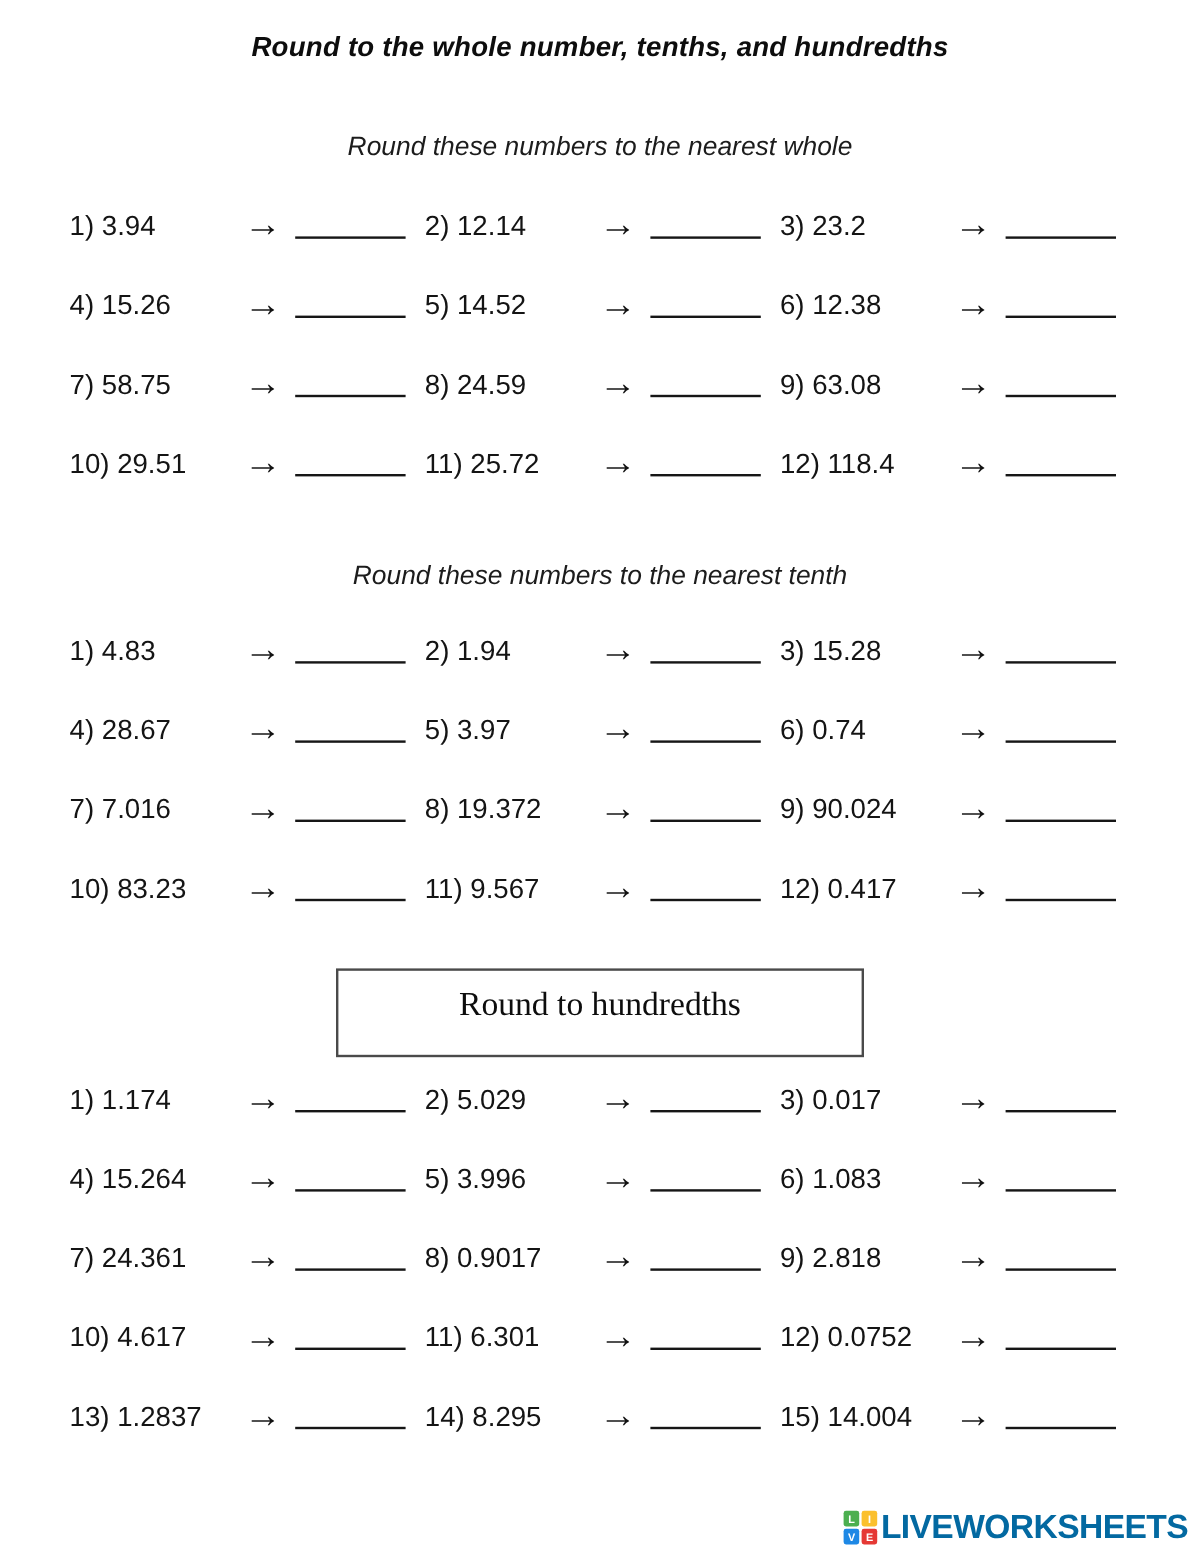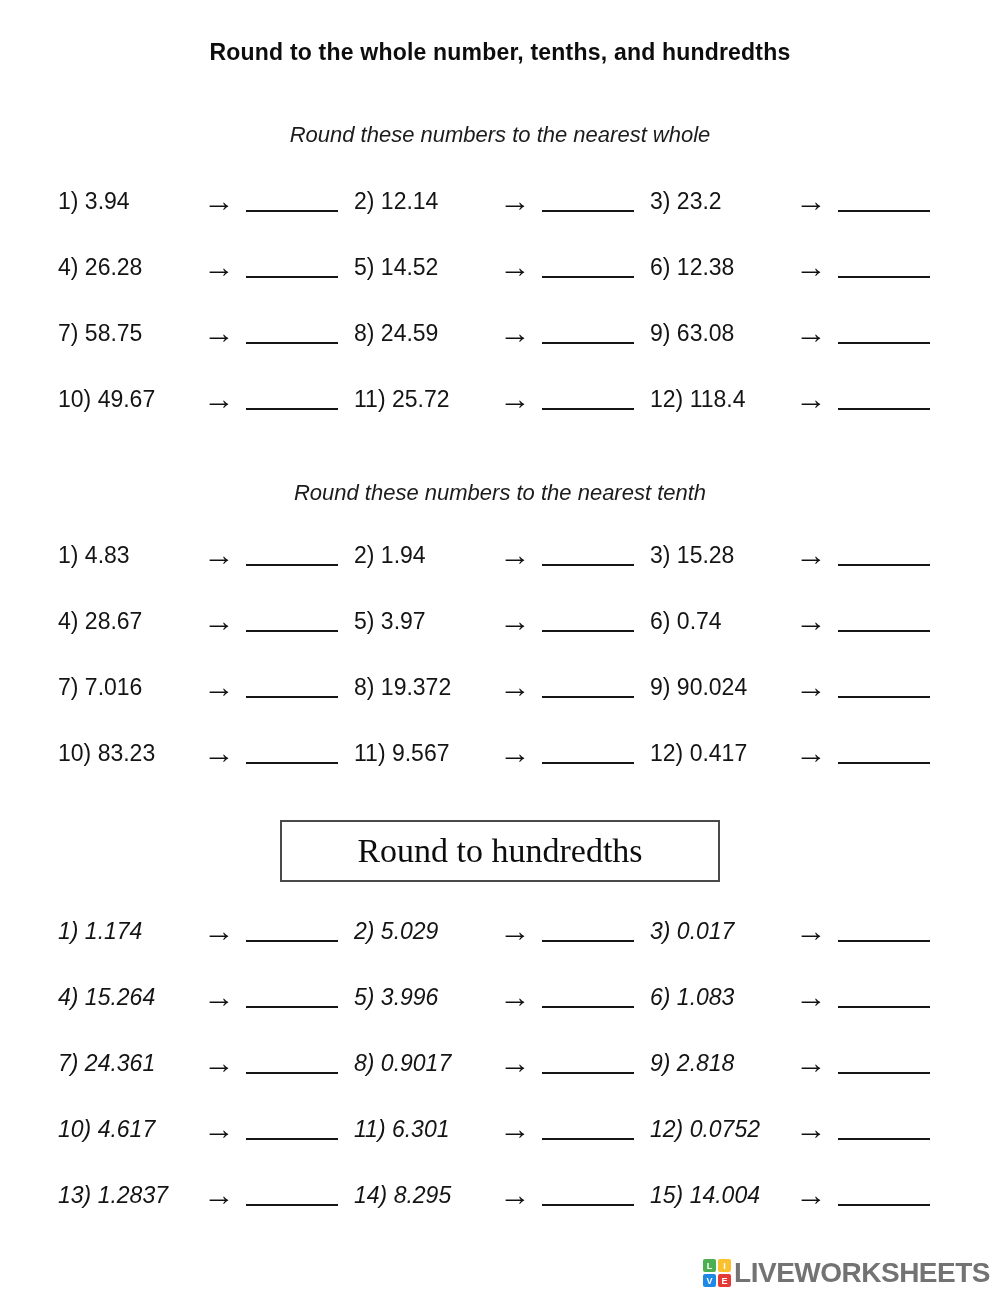--- a/index.html
+++ b/index.html
@@ -5,51 +5,52 @@
   * { margin: 0; padding: 0; box-sizing: border-box; }
   html, body { background: #ffffff; }
   body {
     width: 1000px; height: 1291px;
     position: relative;
     overflow: hidden;
     font-family: "Liberation Sans", sans-serif;
     color: #161616;
   }
   .page-title {
-    padding-top: 39px;
+    padding-top: 26px;
     text-align: center;
     font-weight: bold;
     font-size: 23px;
     letter-spacing: 0.2px;
     color: #0d0d0d;
+    font-style: italic;
   }
   .section-heading {
     text-align: center;
     font-style: italic;
     font-size: 22px;
     color: #1c1c1c;
   }
   .heading-1 { margin-top: 56px; }
   .heading-2 { margin-top: 48px; }
   .boxed-heading {
     width: 440px;
-    margin: 34px auto 16px auto;
+    margin: 34px auto 2px auto;
     border: 2px solid #4a4a4a;
     text-align: center;
     font-family: "Liberation Serif", serif;
-    font-size: 34px;
+    font-size: 28px;
     line-height: 58px;
-    height: 62px;
+    height: 74px;
     color: #0d0d0d;
     background: #fff;
   }
   .rows { padding-left: 58px; padding-right: 30px; }
   .rows-1 { margin-top: 20px; }
   .rows-2 { margin-top: 16px; }
-  .rows-3 { margin-top: 2px; font-style: italic; }
+  .rows-3 { margin-top: 2px; }
   .row {
     display: flex;
     height: 66px;
   }
   .cell {
     display: flex;
     align-items: center;
     width: 296px;
     flex: 0 0 296px;
   }
@@ -95,21 +96,21 @@
     color: #fff;
     font-size: 9px;
     font-weight: bold;
     border-radius: 2px;
     font-family: "Liberation Sans", sans-serif;
   }
   .brand-text {
     font-size: 28px;
     font-weight: bold;
     letter-spacing: -0.5px;
-    color: #737373;
+    color: #0369a1;
     font-family: "Liberation Sans", sans-serif;
   }
 </style>
 </head>
 <body>
 
 <div class="page-title">Round to the whole number, tenths, and hundredths</div>
 
 <div class="section-heading heading-1">Round these numbers to the nearest whole</div>
 <div class="rows rows-1">
@@ -125,21 +126,21 @@
         <span class="blank"></span>
       </div>
       <div class="cell">
         <span class="label">3) 23.2</span>
         <span class="arrow">→</span>
         <span class="blank"></span>
       </div>
     </div>
     <div class="row">
       <div class="cell">
-        <span class="label">4) 26.28</span>
+        <span class="label">4) 15.26</span>
         <span class="arrow">→</span>
         <span class="blank"></span>
       </div>
       <div class="cell">
         <span class="label">5) 14.52</span>
         <span class="arrow">→</span>
         <span class="blank"></span>
       </div>
       <div class="cell">
         <span class="label">6) 12.38</span>
@@ -159,21 +160,21 @@
         <span class="blank"></span>
       </div>
       <div class="cell">
         <span class="label">9) 63.08</span>
         <span class="arrow">→</span>
         <span class="blank"></span>
       </div>
     </div>
     <div class="row">
       <div class="cell">
-        <span class="label">10) 49.67</span>
+        <span class="label">10) 29.51</span>
         <span class="arrow">→</span>
         <span class="blank"></span>
       </div>
       <div class="cell">
         <span class="label">11) 25.72</span>
         <span class="arrow">→</span>
         <span class="blank"></span>
       </div>
       <div class="cell">
         <span class="label">12) 118.4</span>

